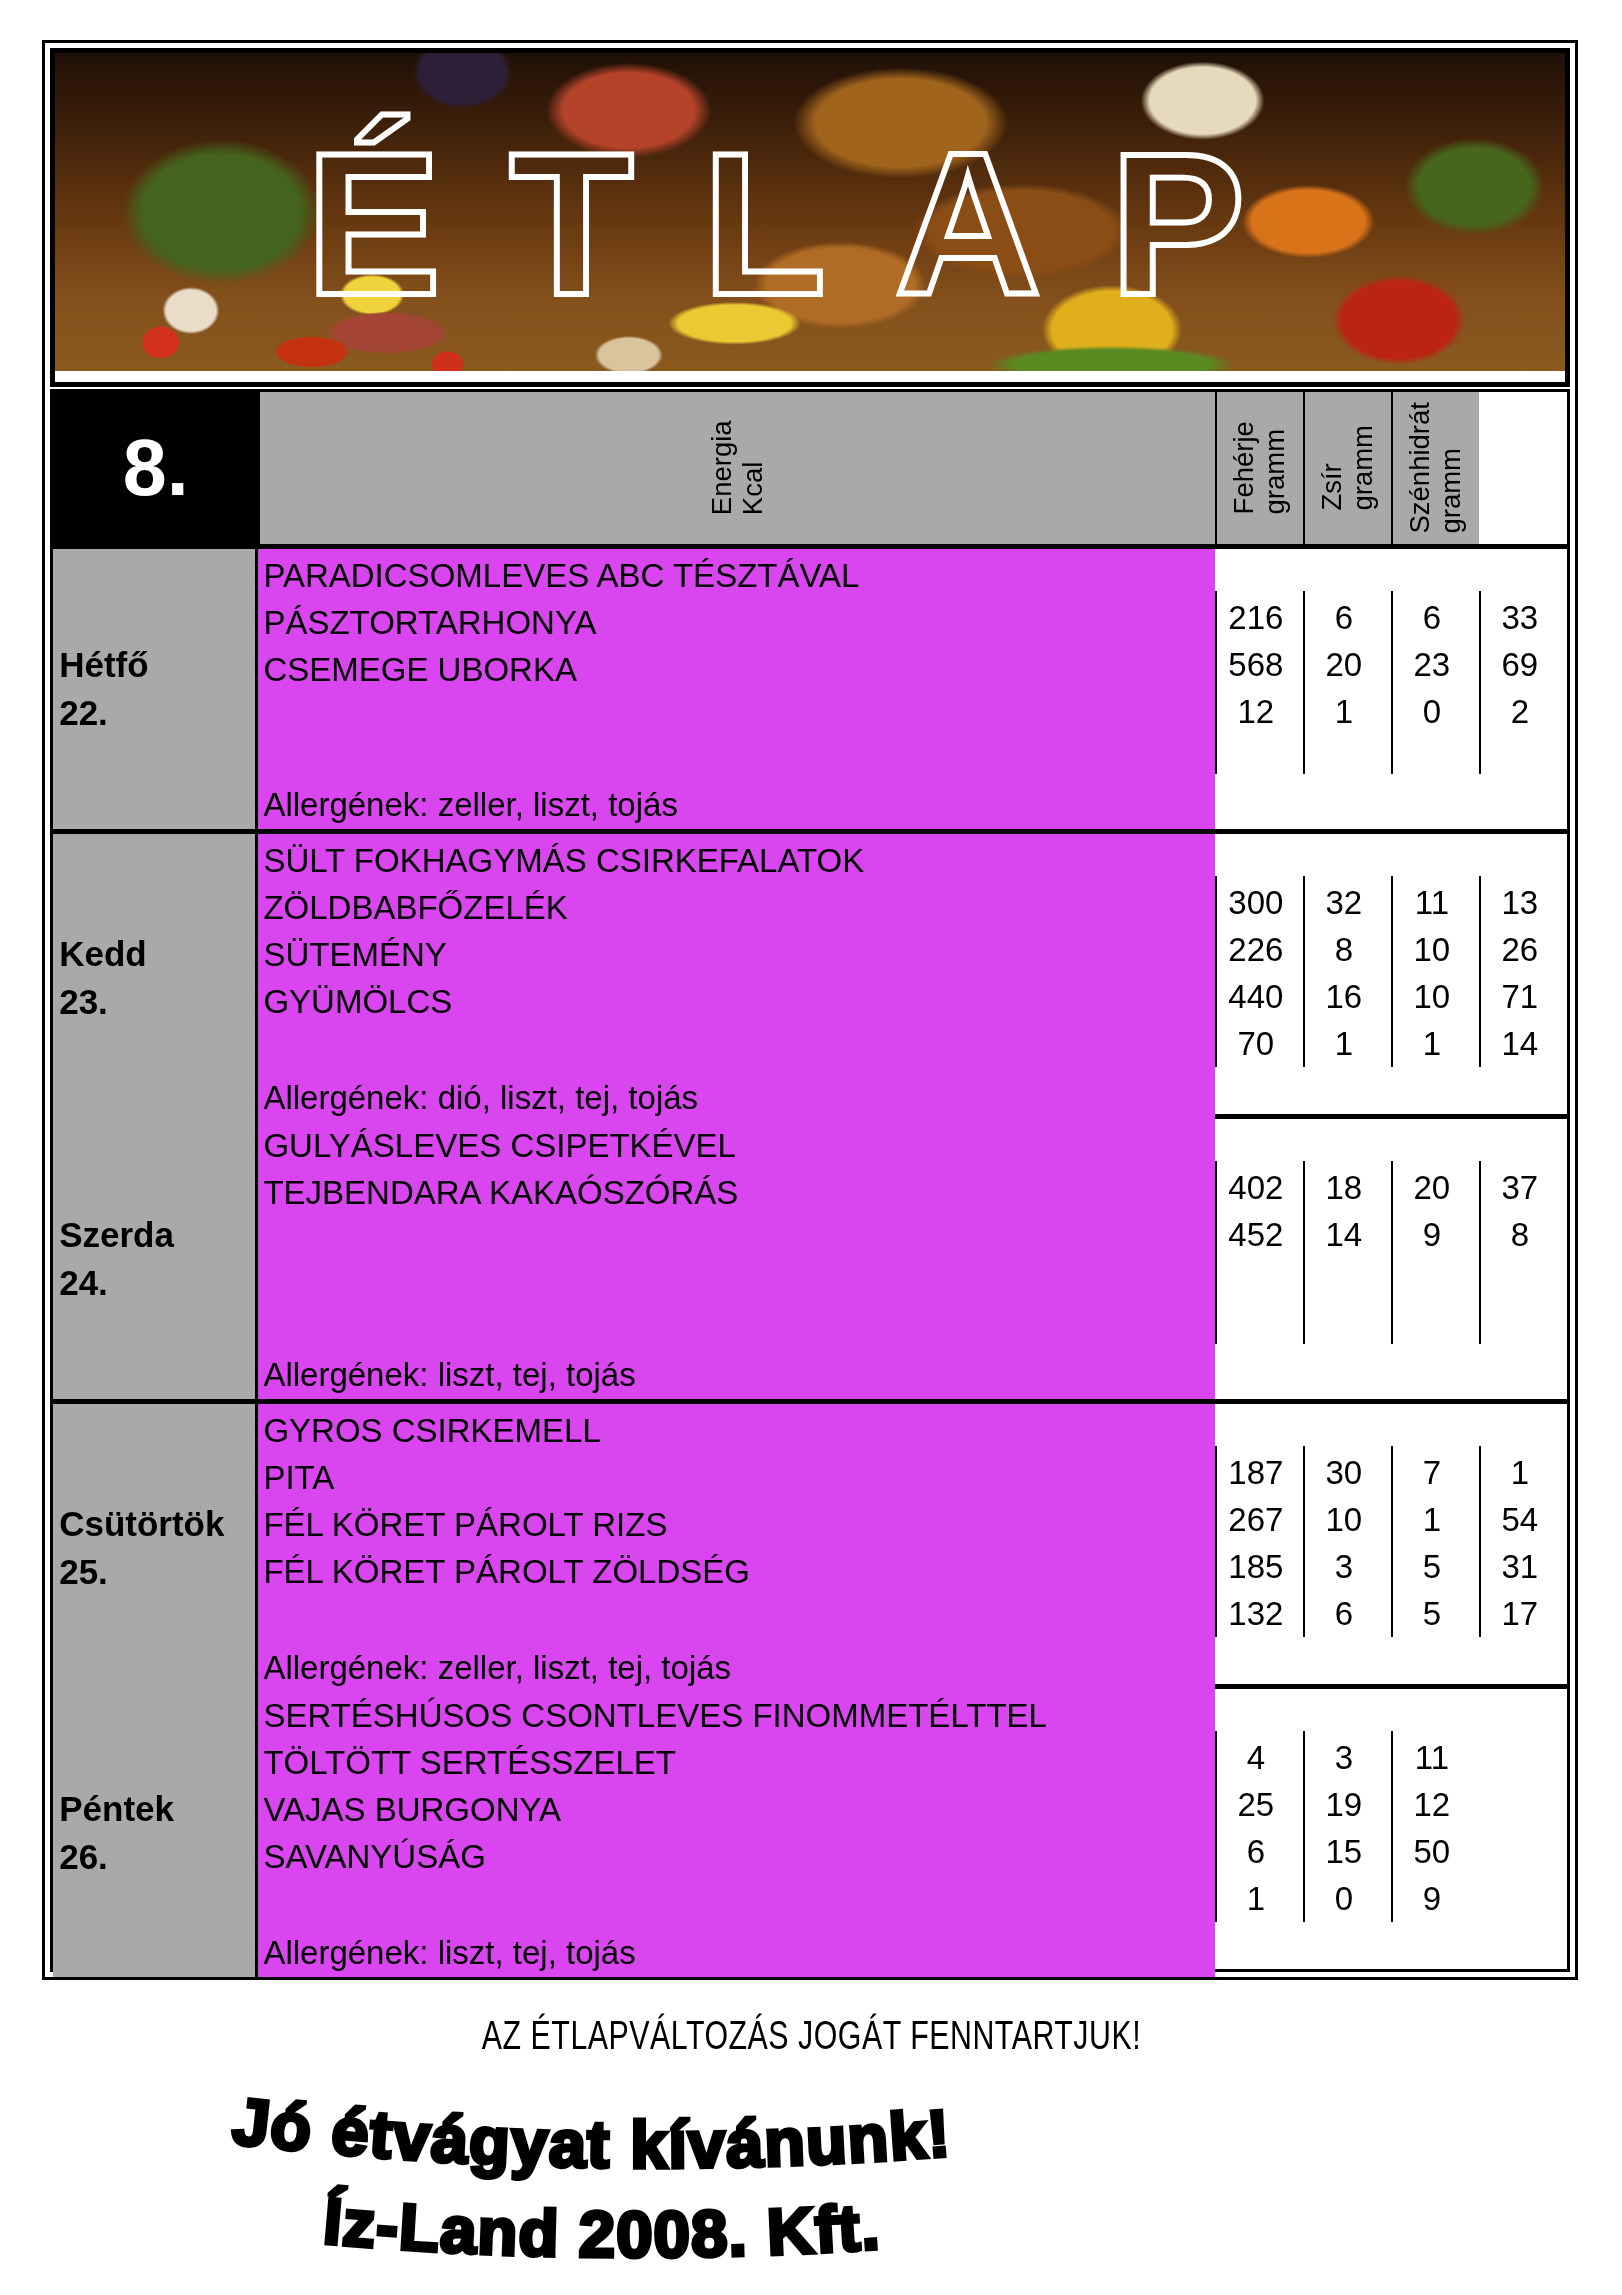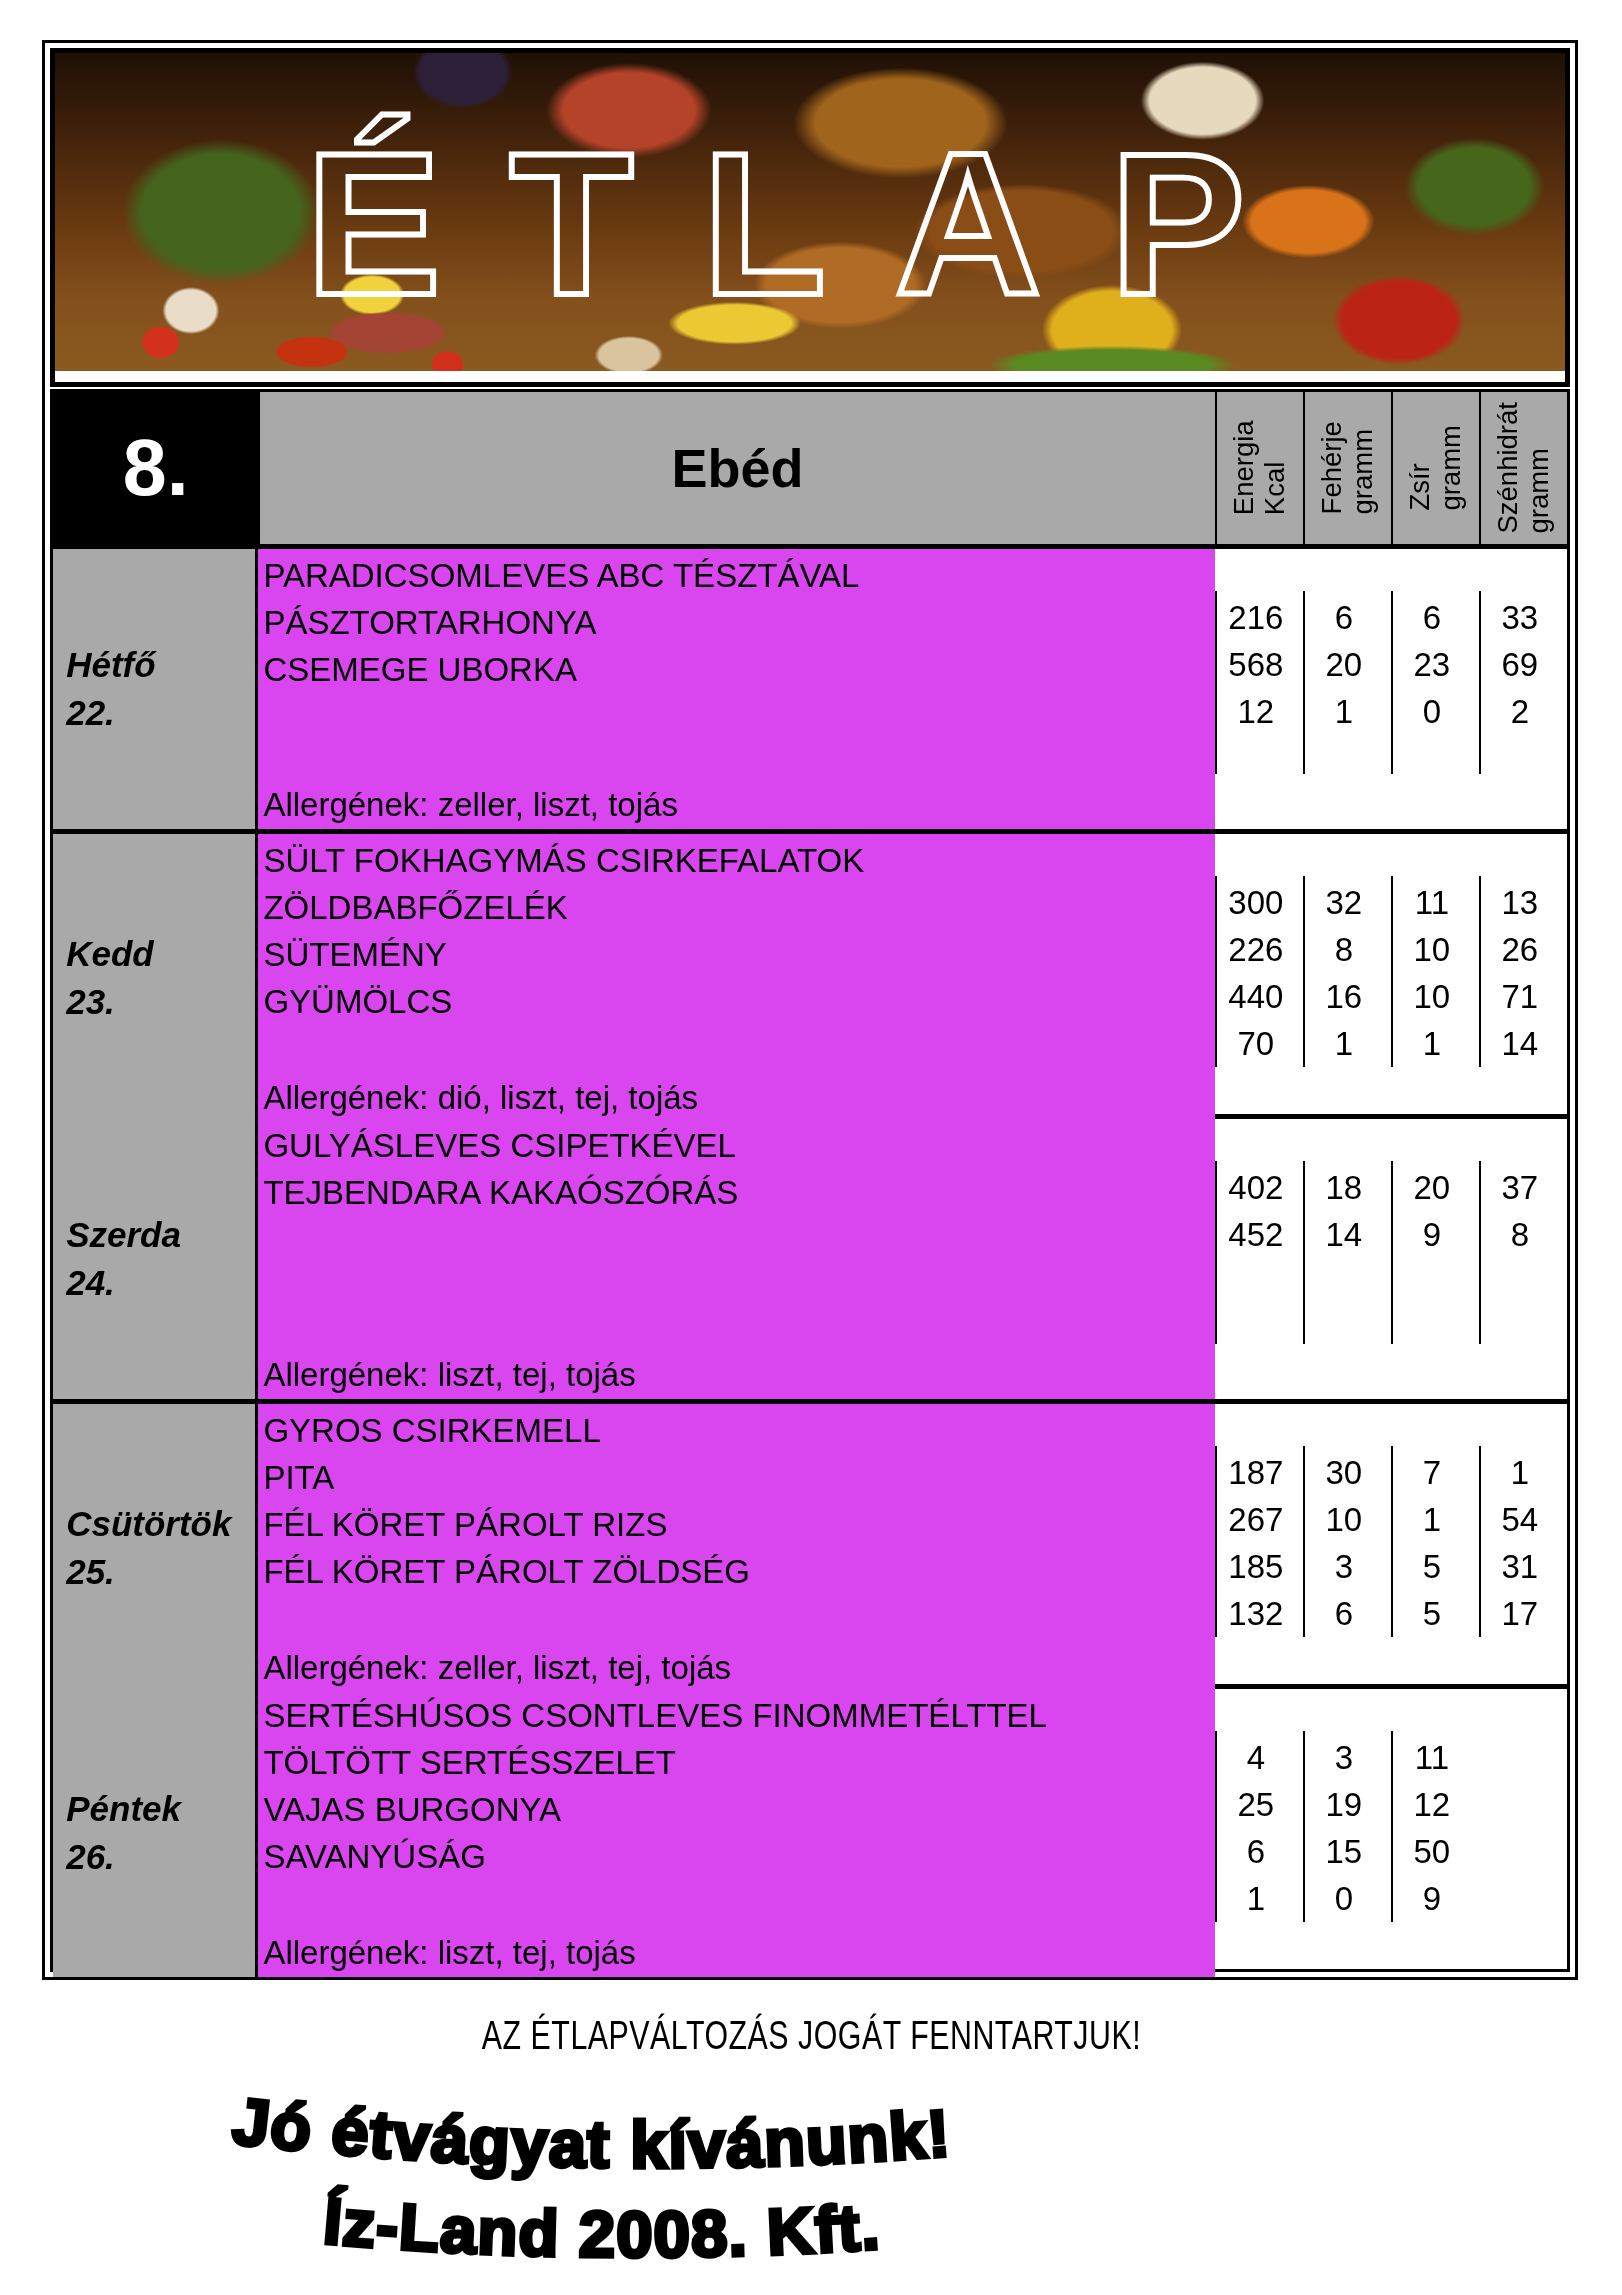--- a/index.html
+++ b/index.html
@@ -65,22 +65,22 @@
     display:flex;align-items:center;justify-content:center;overflow:visible;
   }
   .rot{
     transform:rotate(-90deg);white-space:pre-line;
     font-size:27.5px;line-height:1.12;text-align:left;
   }
   .day-row{border-top:5.9px solid #000;height:280px;}
   .day-cell{
     background:#a9a9a9;border-right:3.3px solid #000;
     display:flex;flex-direction:column;justify-content:center;
-    padding-left:13px;box-sizing:border-box;
-    font-weight:bold;font-size:35px;line-height:48px;font-style:italic;
+    padding-left:6px;box-sizing:border-box;
+    font-weight:bold;font-size:35px;line-height:48px;
   }
   .menu-cell{position:relative;background:#d946ef;}
   .items{padding:2.6px 0 0 5.2px;}
   .item-line{font-size:33px;line-height:47px;white-space:nowrap;}
   .allergens{
     position:absolute;left:5.2px;bottom:5.2px;font-size:33px;white-space:nowrap;margin-top:35px;
   }
   .num-col{
     border-left:2.6px solid #000;margin-bottom:55px;
     padding:2.6px 7.9px 0 0;box-sizing:border-box;text-align:center;margin-top:42px;
@@ -107,23 +107,20 @@
     <div class="banner">
       <div class="photo"></div>
       <svg viewBox="0 0 2290 486" xmlns="http://www.w3.org/2000/svg">
         <text x="1145" y="368" text-anchor="middle" font-family="Liberation Sans, sans-serif" font-weight="bold" font-size="310" letter-spacing="105" fill="none" stroke="#ffffff" stroke-width="9">ÉTLAP</text>
       </svg>
     </div>
 
     <div class="menu-table">
       <div class="grid-row header-row">
         <div class="week-cell">8.</div>
-        <div class="ebed-cell">
-          <span>Ebéd</span>
-        </div>
         <div class="nutr-head">
           <div class="rot">Energia
 Kcal</div>
         </div>
         <div class="nutr-head">
           <div class="rot">Fehérje
 gramm</div>
         </div>
         <div class="nutr-head">
           <div class="rot">Zsír

